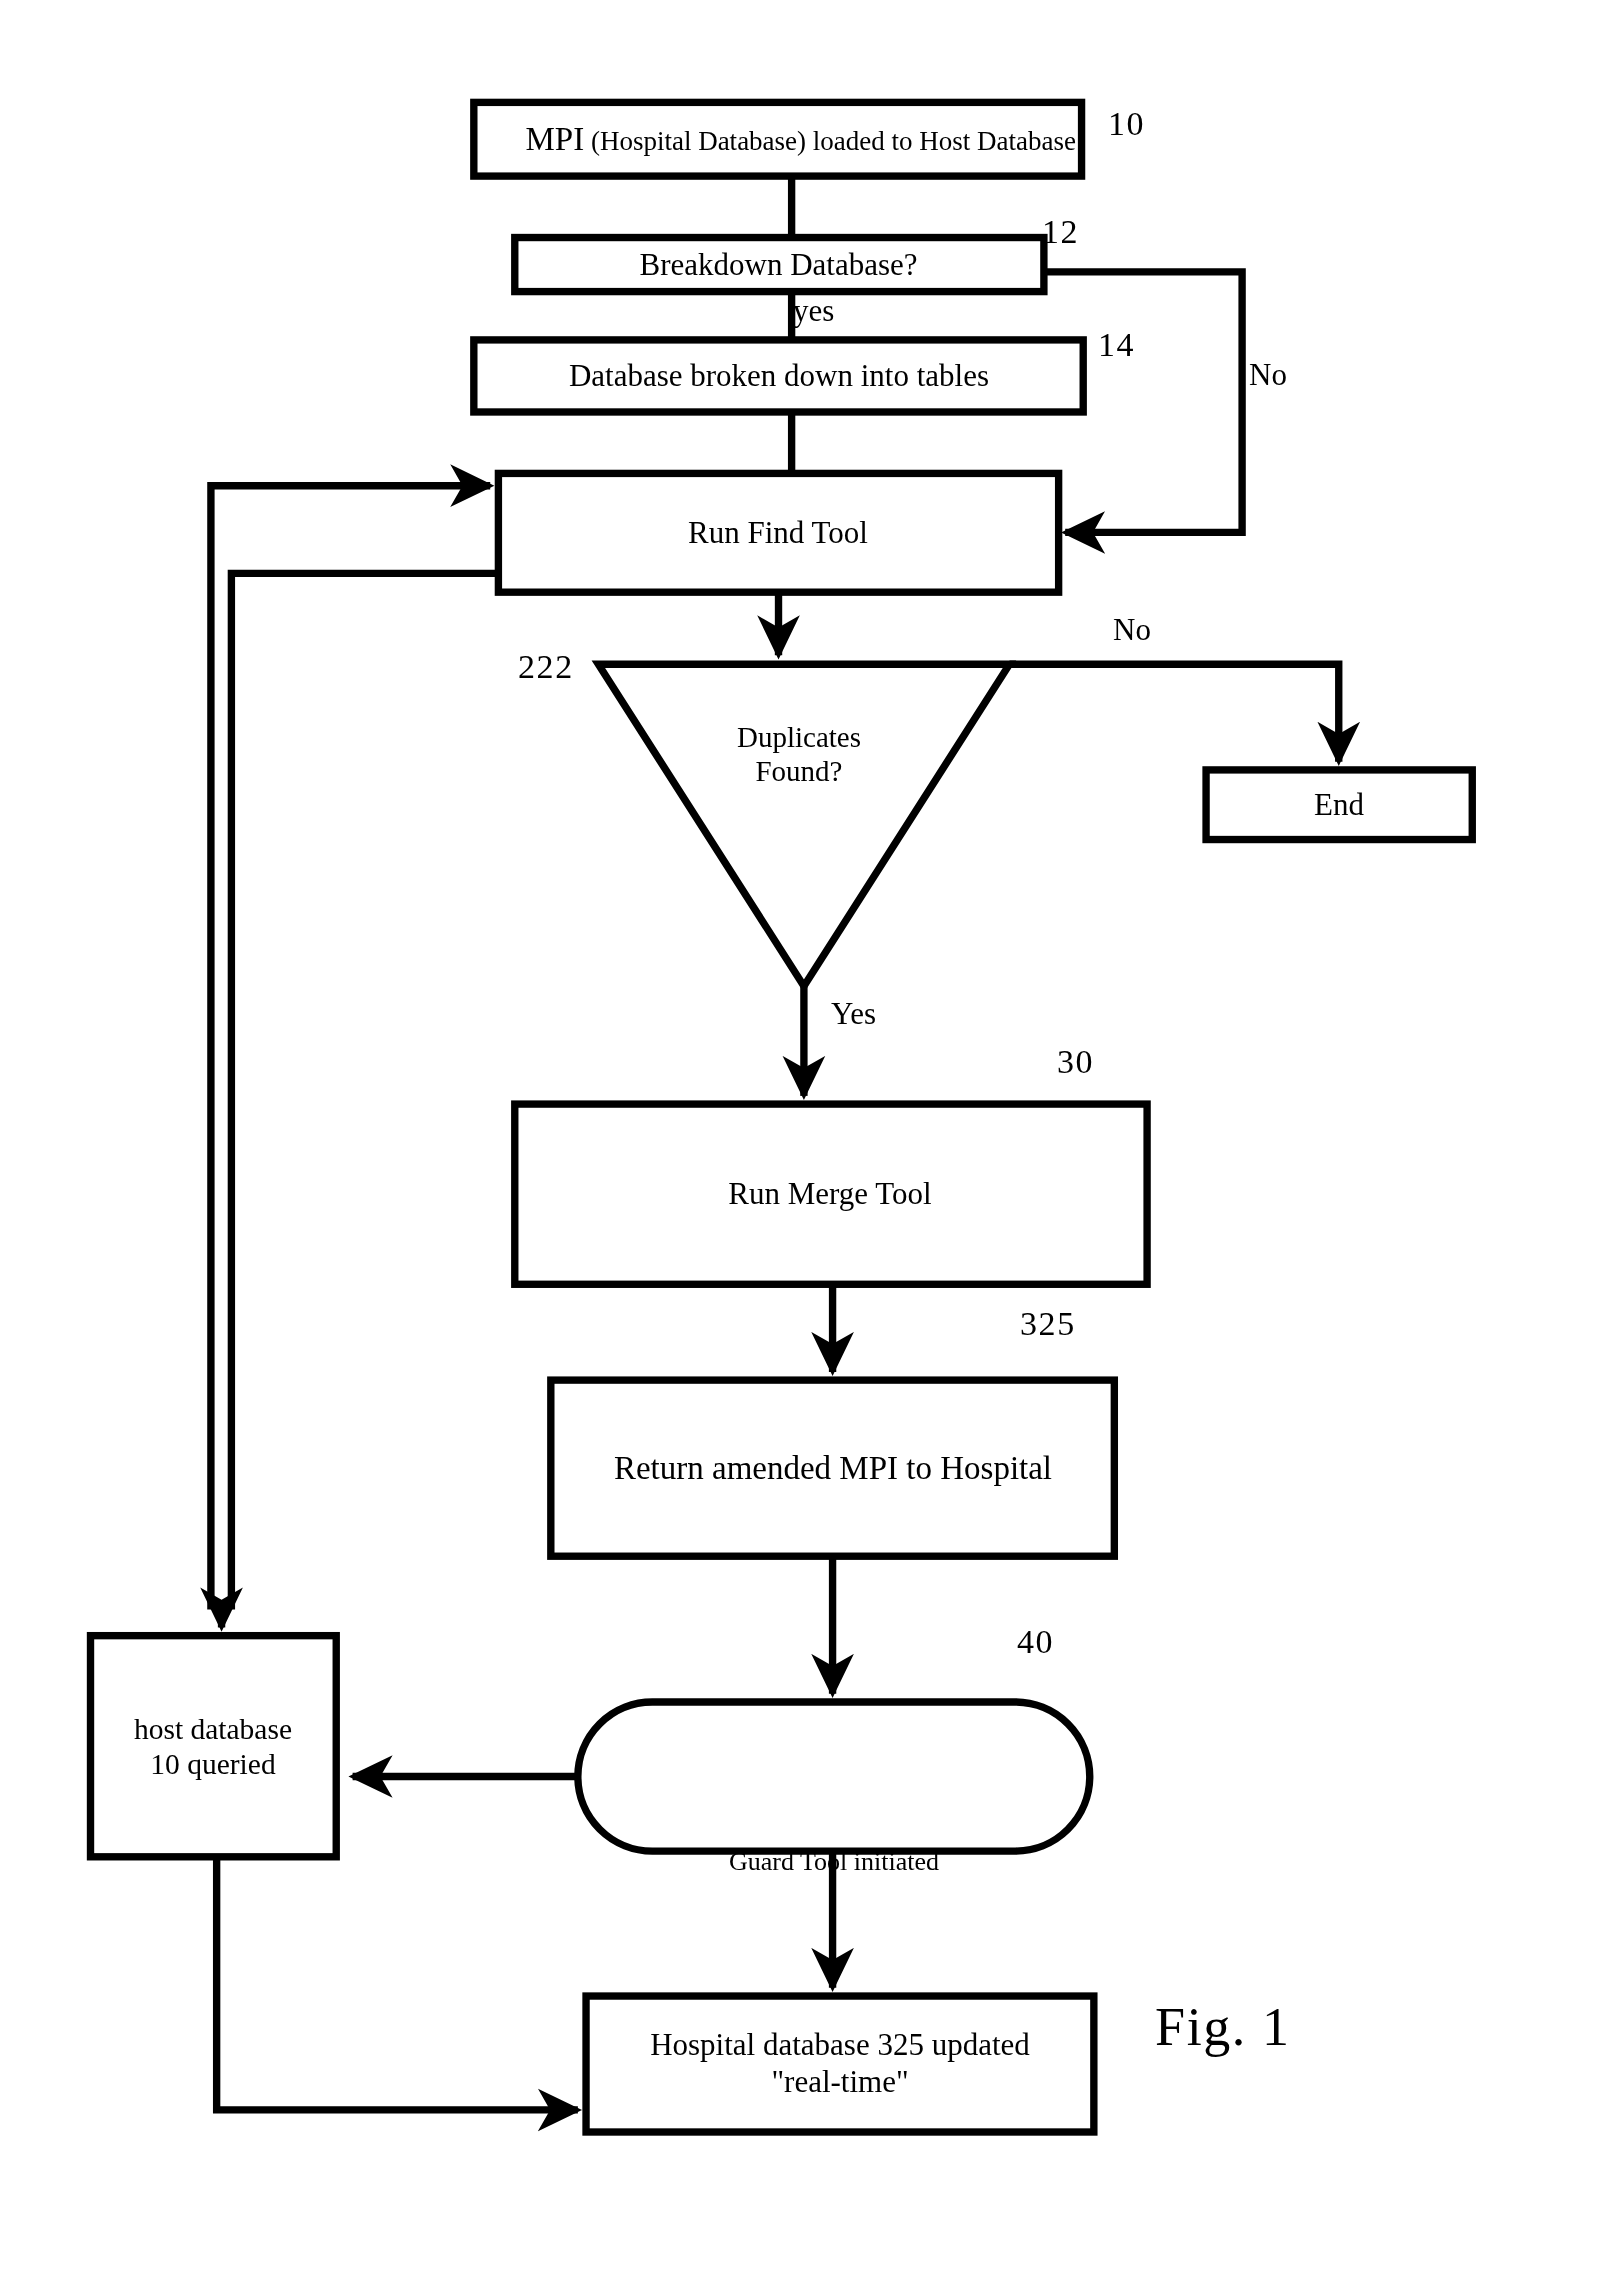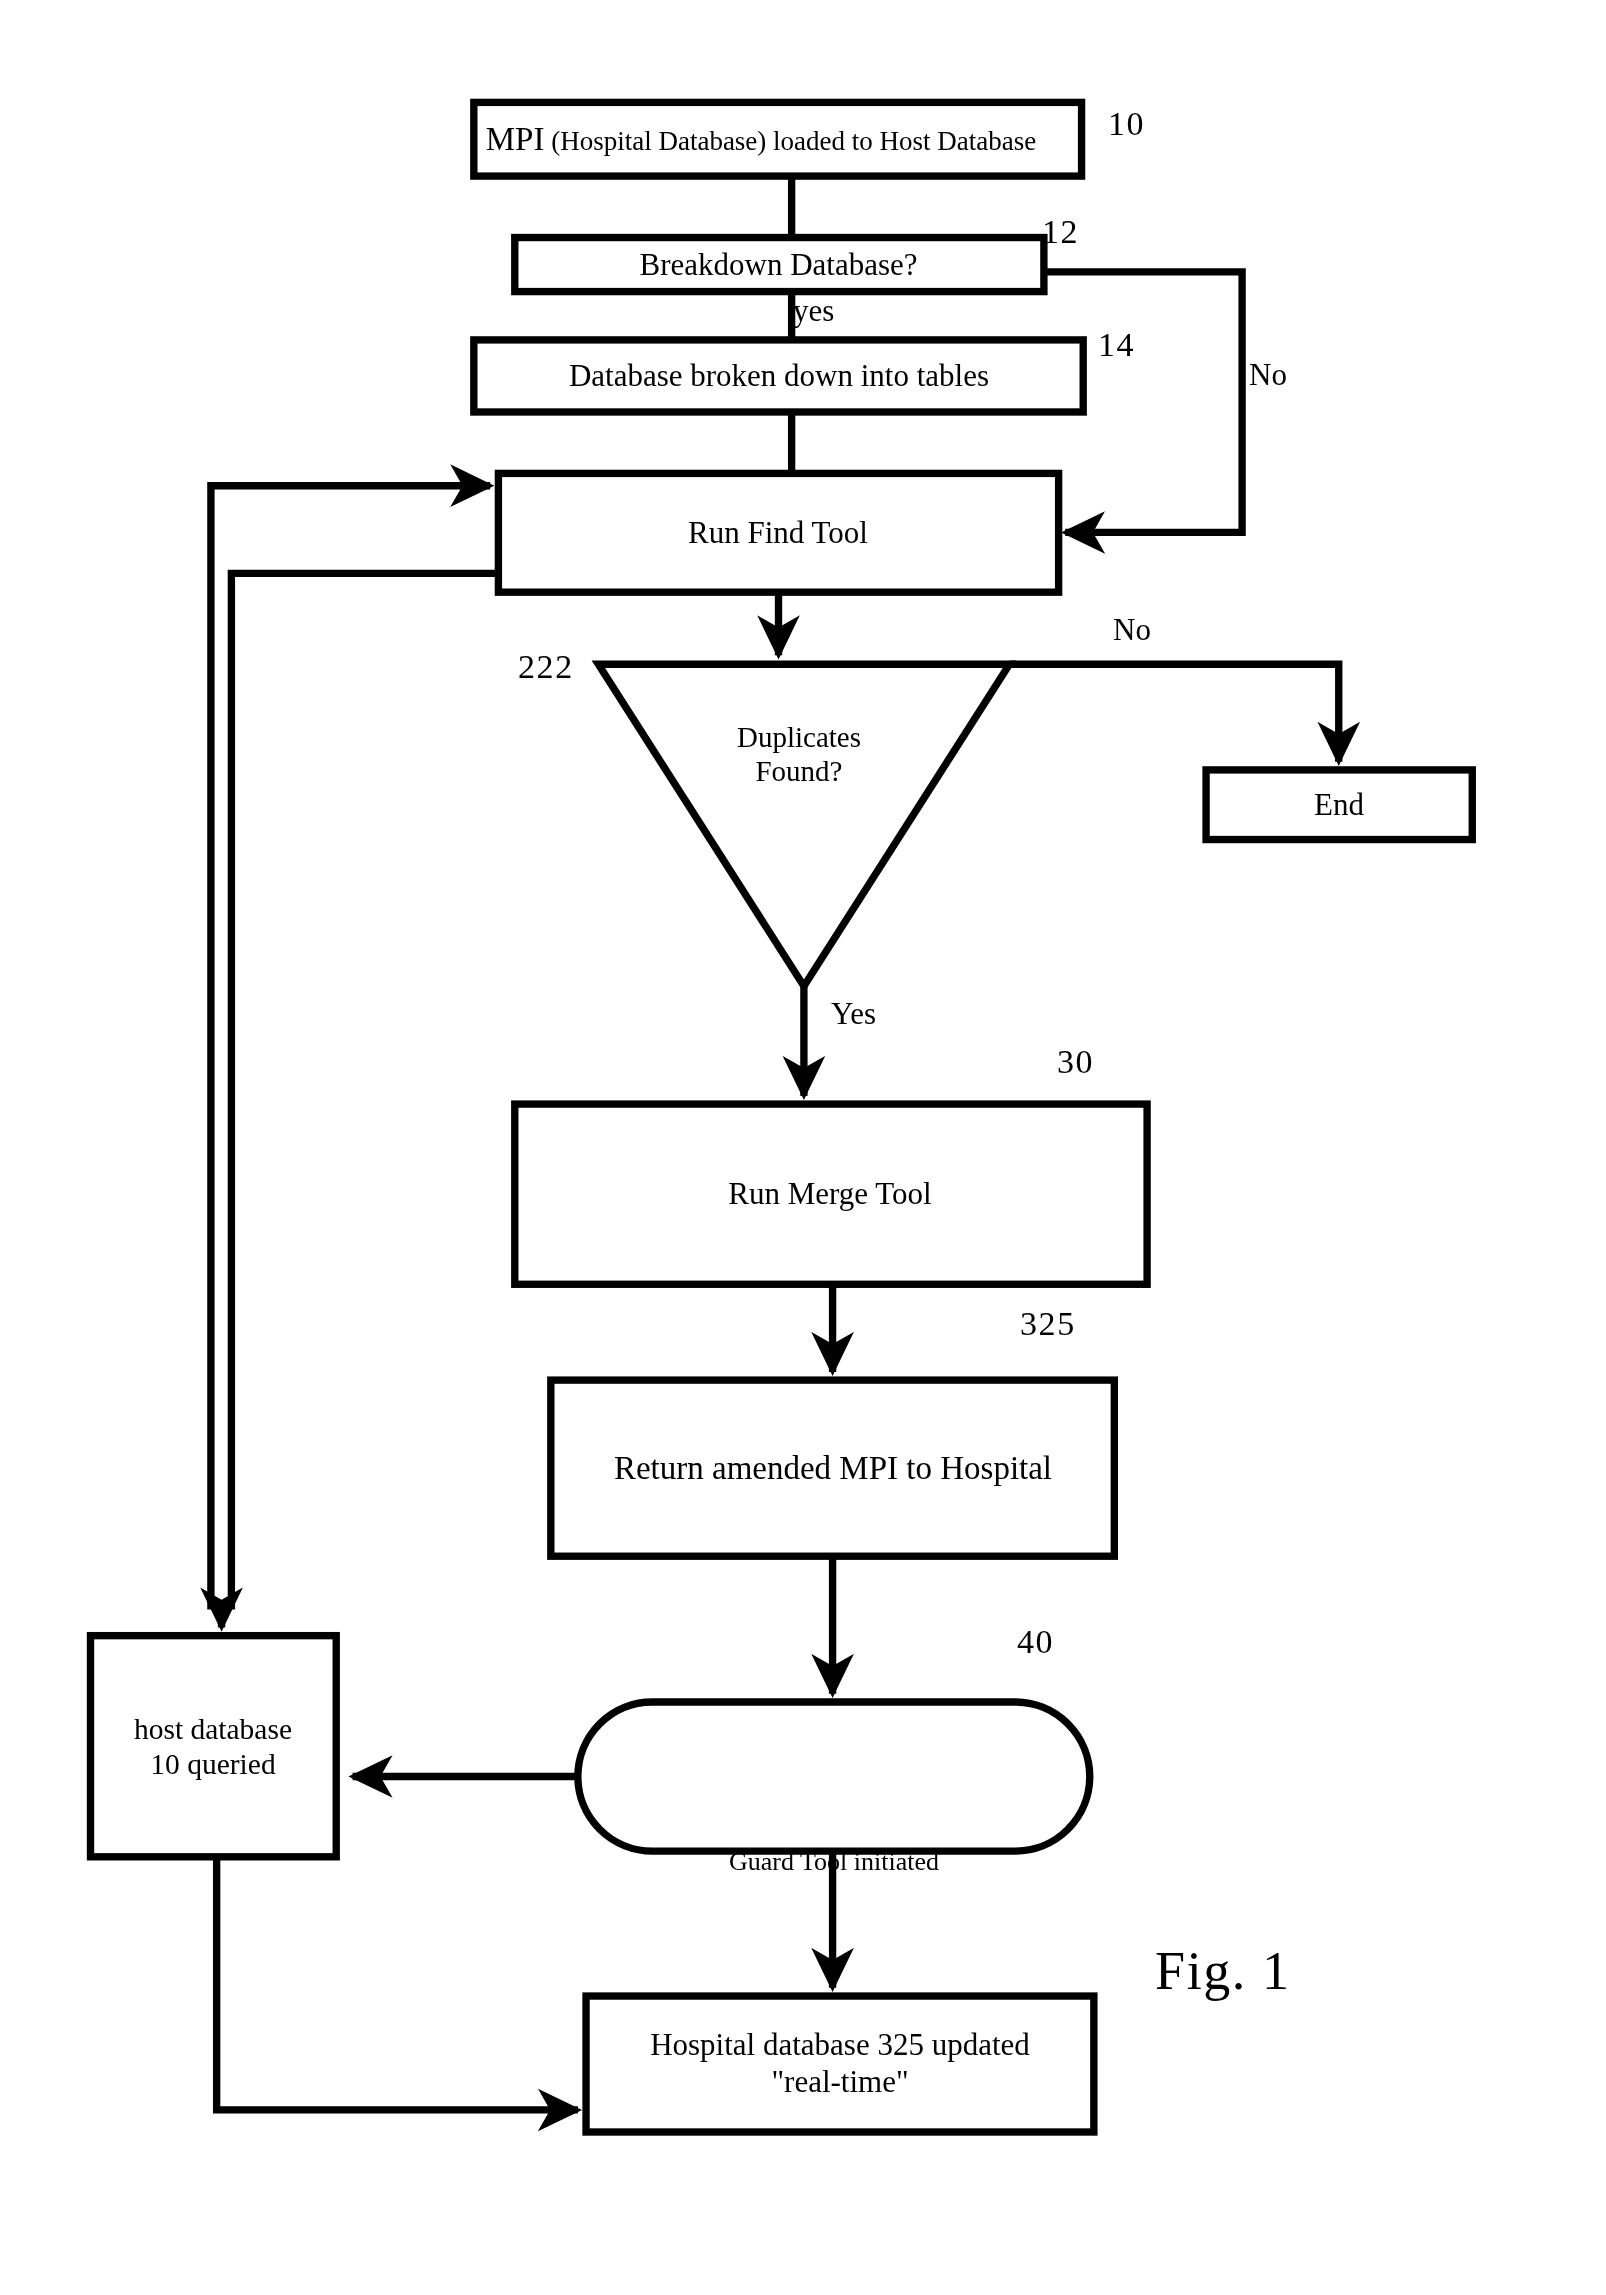--- a/index.html
+++ b/index.html
@@ -45,21 +45,21 @@
     position: absolute;
     font-size: 31px;
     line-height: 1;
   }
   .fig-caption {
     position: absolute;
     font-size: 54px;
     letter-spacing: 1.6px;
     line-height: 1;
   }
-  .n-mpi      { left: 457px;  top: 102px;  width: 608px; height: 74px;  font-size: 27px; }
+  .n-mpi      { left: 468px;  top: 102px;  width: 608px; height: 74px;  font-size: 27px; justify-content: flex-end; }
   .n-mpi .big { font-size: 33px; }
   .n-break    { left: 514px;  top: 238px;  width: 529px; height: 54px;  font-size: 31px; }
   .n-tables   { left: 474px;  top: 340px;  width: 610px; height: 72px;  font-size: 31px; }
   .n-find     { left: 498px;  top: 474px;  width: 560px; height: 119px; font-size: 31px; }
   .n-dup      { left: 676px;  top: 709px;  width: 246px; height: 90px; font-size: 29px; }
   .n-end      { left: 1206px; top: 770px;  width: 266px; height: 70px;  font-size: 31px; }
   .n-merge    { left: 514px;  top: 1104px; width: 632px; height: 180px; font-size: 31px; }
   .n-return   { left: 551px;  top: 1380px; width: 564px; height: 176px; font-size: 33px; }
   .n-host     { left: 90px;  top: 1636px; width: 246px; height: 221px; font-size: 29.5px; }
   .n-guard    { left: 578px;  top: 1788px; width: 512px; height: 149px; font-size: 26px; }
@@ -165,16 +165,16 @@
   <div class="ref-num" style="left:1017px; top:1625px;">40</div>
 
   <div class="edge-label" style="left:793px; top:295px;">yes</div>
 
   <div class="edge-label" style="left:1249px; top:359px;">No</div>
 
   <div class="edge-label" style="left:1113px; top:614px;">No</div>
 
   <div class="edge-label" style="left:831px; top:998px;">Yes</div>
 
-  <div class="fig-caption" style="left:1155px; top:1944px;">Fig. 1</div>
+  <div class="fig-caption" style="left:1155px; top:2000px;">Fig. 1</div>
 
 </div>
 
 
 </body></html>

